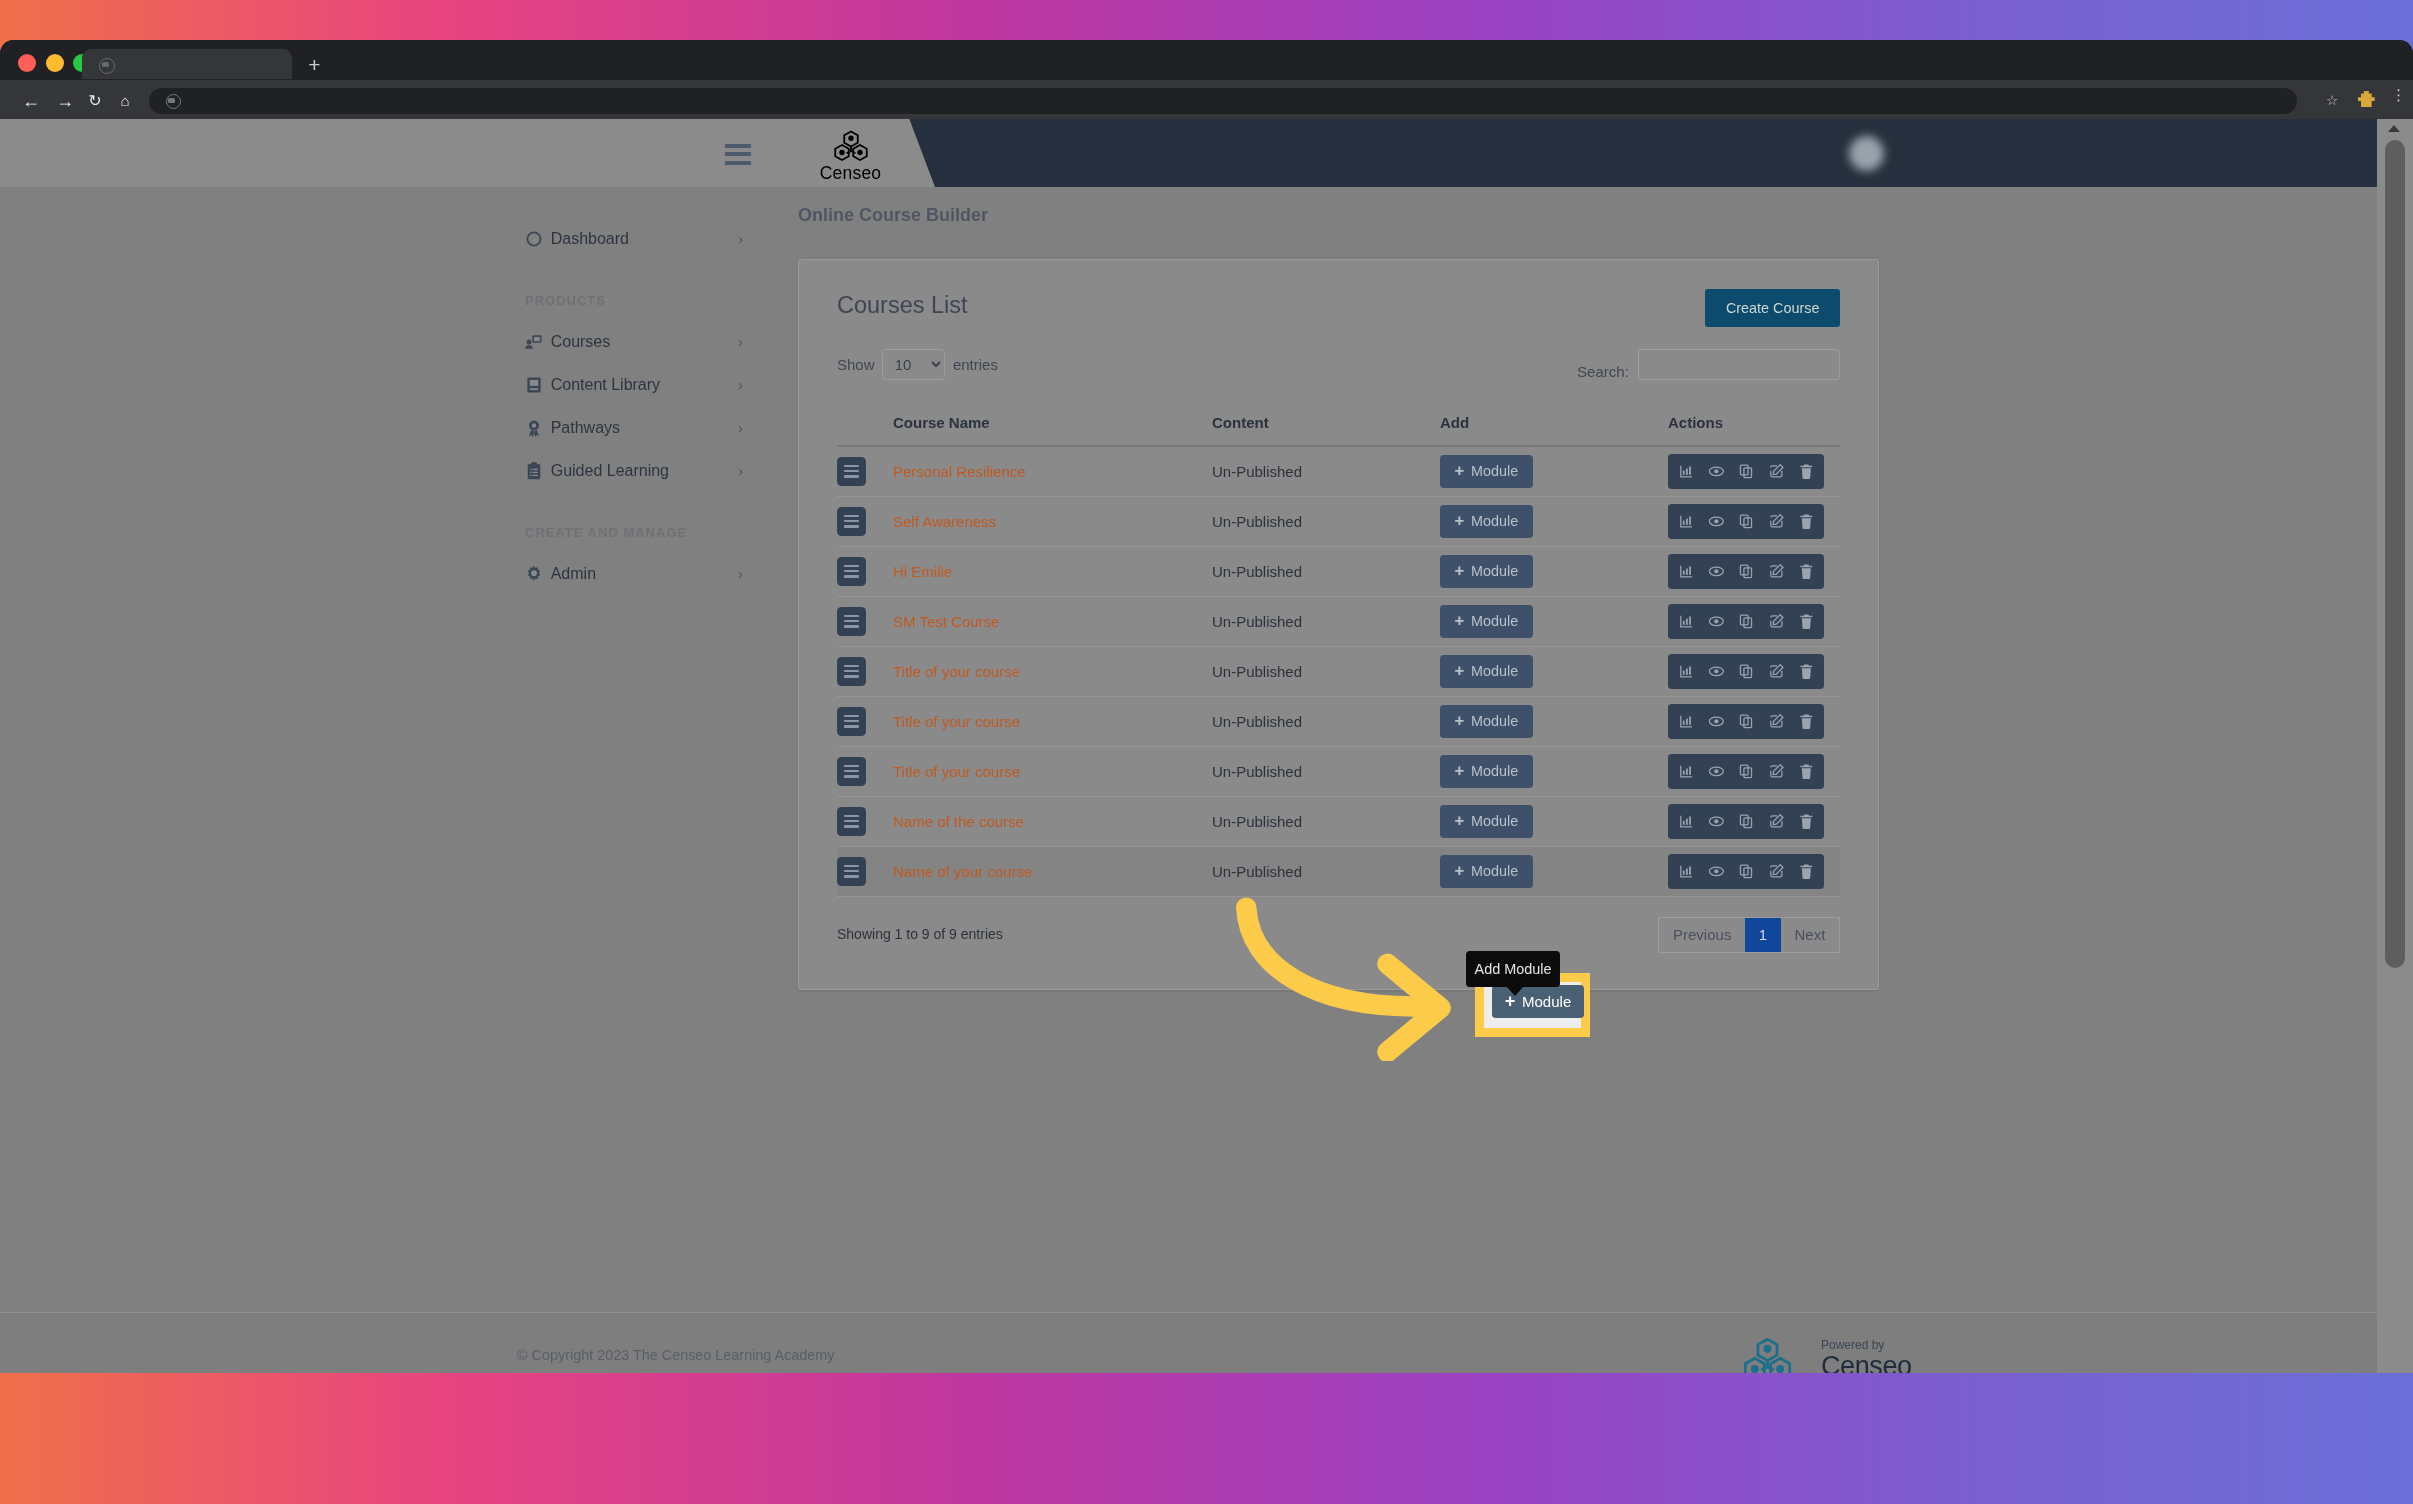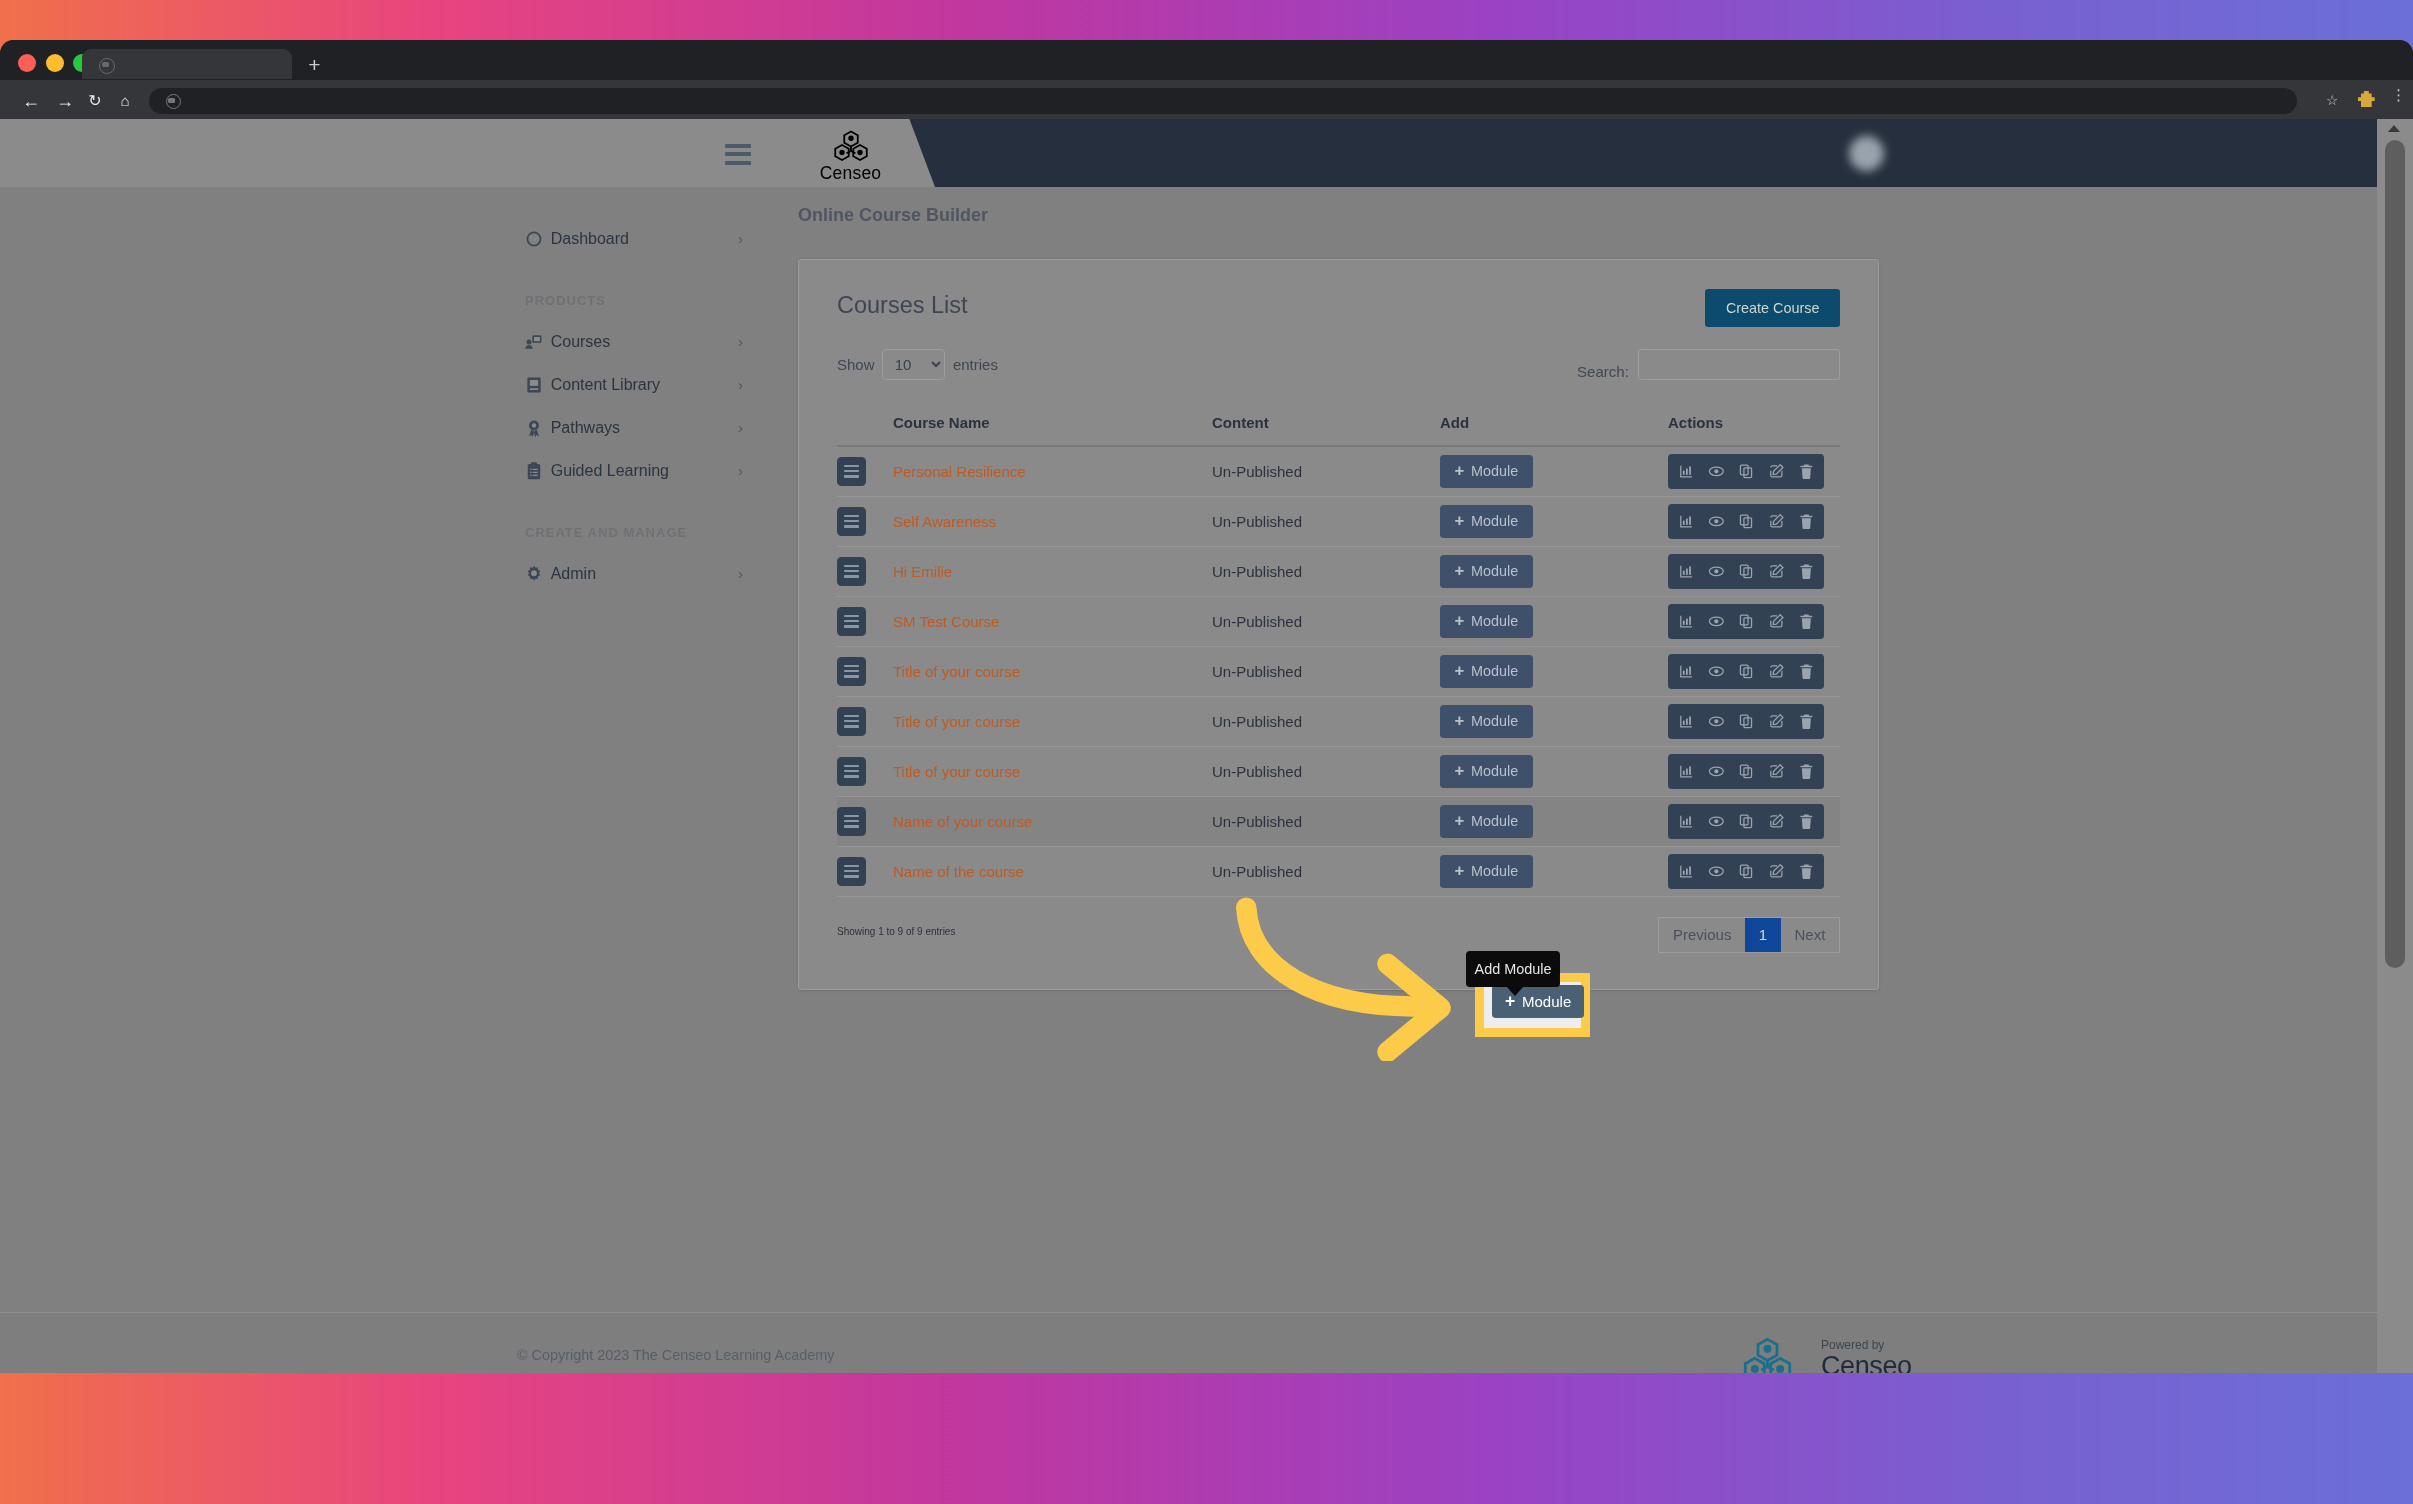--- a/index.html
+++ b/index.html
@@ -195,21 +195,21 @@
   .mod-btn .plus{font-size:16.7px;font-weight:bold;line-height:1;}
   .act-group{
     display:inline-flex;align-items:center;gap:0;background:#334155;border-radius:3.8px;
     padding:4.6px 3px;
   }
   .act-btn{
     width:30px;height:26px;display:flex;align-items:center;justify-content:center;
     color:#9aa3ae;cursor:pointer;
   }
   #tbl-footer{margin-top:20px;position:relative;height:43px;}
-  #showing-text{font-size:10px;color:#2c323c;padding-top:9px;}
+  #showing-text{font-size:14px;color:#2c323c;padding-top:9px;}
   #pagination{position:absolute;right:0;top:0;display:flex;border:0.8px solid #9d9d9d;border-radius:0;overflow:hidden;}
   .pg{font-size:15px;color:#49505c;padding:8.4px 13.7px;cursor:pointer;background:#8a8a8a;}
   .pg.active{background:#11479b;color:#d4d9e2;}
 
   
   #appfooter{
     position:absolute;left:0;top:1193px;width:2377px;height:156px;
     background:#7e7e7e;border-top:0.8px solid #909090;
   }
   #copyright{position:absolute;left:517px;top:34px;font-size:14.4px;color:#585e68;}
@@ -788,29 +788,29 @@
                             <path d="M17.5 2.5l4 4L12 16l-4.6.6.6-4.6z"></path>
                           </svg>
                         </div>
                         <div class="act-btn">
                           <svg width="16.7" height="16.7" viewBox="0 0 24 24" fill="#9aa3ae">
                             <path d="M9 2h6l1 2h4.5v2.2h-17V4H8zM5.5 7.5h13l-1 14a1.6 1.6 0 0 1-1.6 1.5H8.1a1.6 1.6 0 0 1-1.6-1.5z"></path>
                           </svg>
                         </div>
                       </div></td>
                   </tr>
-                  <tr style="background: rgba(0, 0, 0, 0.043);">
+                  <tr>
                     <td class="col-handle">
                       <div class="handle">
                         <i></i>
                         <i></i>
                         <i></i>
                       </div>
                     </td>
-                    <td class="col-name"><span class="cname">Name of your course</span></td>
+                    <td class="col-name"><span class="cname">Name of the course</span></td>
                     <td class="col-status"><span class="cstatus">Un-Published</span></td>
                     <td class="col-add"><button class="mod-btn">
                         <span class="plus">+</span>
                         <span>Module</span>
                       </button></td>
                     <td class="col-actions"><div class="act-group">
                         <div class="act-btn">
                           <svg width="16.7" height="16.7" viewBox="0 0 24 24" fill="none" stroke="#9aa3ae" stroke-width="1.8">
                             <path d="M4 4v16h16"></path>
                             <rect x="7" y="11" width="2.6" height="6" fill="#9aa3ae" stroke="none"></rect>
@@ -837,29 +837,29 @@
                             <path d="M17.5 2.5l4 4L12 16l-4.6.6.6-4.6z"></path>
                           </svg>
                         </div>
                         <div class="act-btn">
                           <svg width="16.7" height="16.7" viewBox="0 0 24 24" fill="#9aa3ae">
                             <path d="M9 2h6l1 2h4.5v2.2h-17V4H8zM5.5 7.5h13l-1 14a1.6 1.6 0 0 1-1.6 1.5H8.1a1.6 1.6 0 0 1-1.6-1.5z"></path>
                           </svg>
                         </div>
                       </div></td>
                   </tr>
-                  <tr>
+                  <tr style="background: rgba(0, 0, 0, 0.043);">
                     <td class="col-handle">
                       <div class="handle">
                         <i></i>
                         <i></i>
                         <i></i>
                       </div>
                     </td>
-                    <td class="col-name"><span class="cname">Name of the course</span></td>
+                    <td class="col-name"><span class="cname">Name of your course</span></td>
                     <td class="col-status"><span class="cstatus">Un-Published</span></td>
                     <td class="col-add"><button class="mod-btn">
                         <span class="plus">+</span>
                         <span>Module</span>
                       </button></td>
                     <td class="col-actions"><div class="act-group">
                         <div class="act-btn">
                           <svg width="16.7" height="16.7" viewBox="0 0 24 24" fill="none" stroke="#9aa3ae" stroke-width="1.8">
                             <path d="M4 4v16h16"></path>
                             <rect x="7" y="11" width="2.6" height="6" fill="#9aa3ae" stroke="none"></rect>

